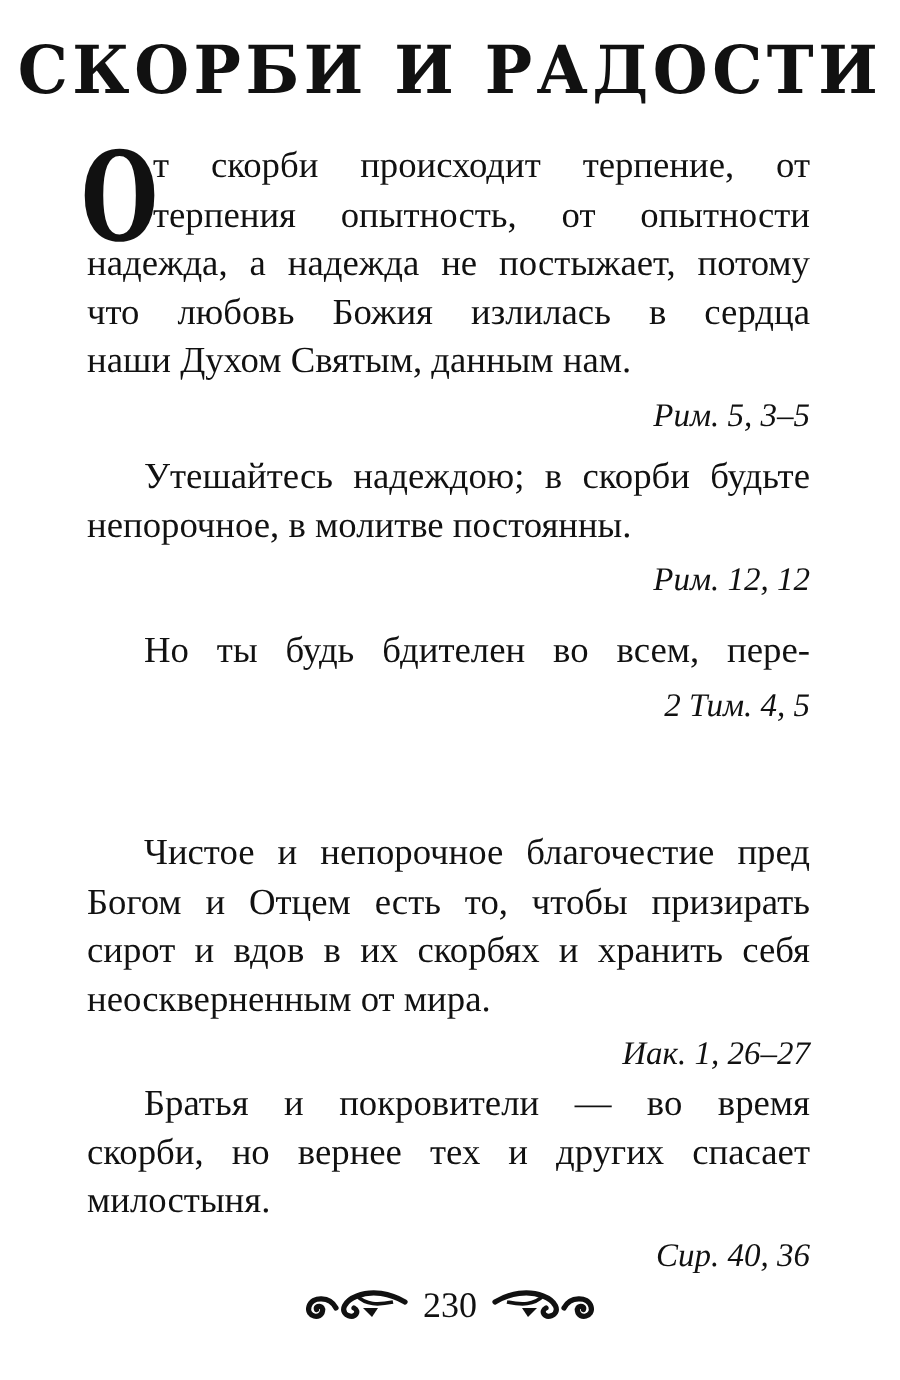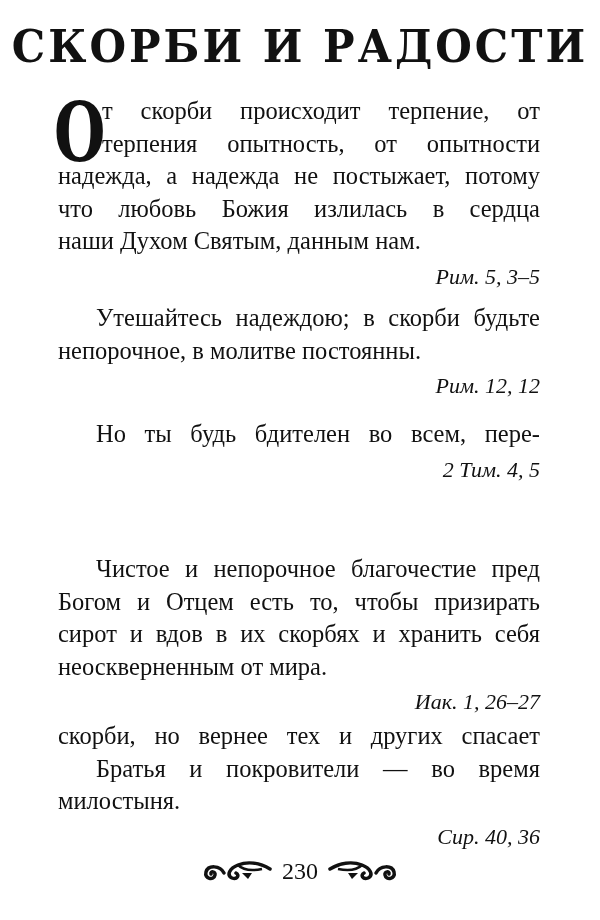--- a/index.html
+++ b/index.html
@@ -5,21 +5,21 @@
     html, body { margin:0; padding:0; background:#ffffff; }
     body { width:600px; height:920px; position:relative; overflow:hidden; color:#111; font-family:"Liberation Serif", serif; }
     .title { position:absolute; left:0; right:0; top:22px; text-align:center; font-family:"DejaVu Serif", serif; font-weight:bold; font-size:42px; letter-spacing:3px; line-height:50px; transform:scaleY(1.05); }
     .block { position:absolute; left:58px; width:482px; font-size:24.5px; line-height:32.5px; }
     .line { display:block; white-space:nowrap; text-align:justify; text-align-last:justify; }
     .line.last { text-align:center; text-align-last:left; }
     .indent { padding-left:38px; }
     .ref { display:block; text-align:right; font-style:italic; font-size:22px; line-height:30px; margin-top:4px; }
     .dropcap { position:absolute; left:-4px; top:2px; font-family:"DejaVu Serif", serif; font-weight:bold; font-size:82px; line-height:70px; transform:scaleX(0.72); transform-origin:left top; }
     .p1 .line.first2 { padding-left:44px; }
-    .footer { position:absolute; left:0; right:0; top:858px; display:flex; justify-content:center; align-items:center; gap:10px; }
+    .footer { position:absolute; left:0; right:0; top:858px; display:flex; justify-content:center; gap:10px; }
     .footer .num { font-size:24px; font-family:"Liberation Serif", serif; }
     .orn svg { display:block; }
   </style>
 </head>
 <body>
 
 <div class="title">СКОРБИ И РАДОСТИ</div>
 
 <div class="block p1" style="top:95px;">
   <span class="dropcap">О</span>
@@ -44,22 +44,22 @@
 
 <div class="block" style="top:553px;">
   <span class="line indent">Чистое и непорочное благочестие пред</span>
   <span class="line">Богом и Отцем есть то, чтобы призирать</span>
   <span class="line">сирот и вдов в их скорбях и хранить себя</span>
   <span class="line last">неоскверненным от мира.</span>
   <span class="ref">Иак. 1, 26–27</span>
 </div>
 
 <div class="block" style="top:720px;">
+  <span class="line indent">Братья и покровители — во время</span>
   <span class="line">скорби, но вернее тех и других спасает</span>
-  <span class="line indent">Братья и покровители — во время</span>
   <span class="line last">милостыня.</span>
   <span class="ref">Сир. 40, 36</span>
 </div>
 
 <div class="footer">
   <span class="orn">
     <svg width="70" height="26" viewBox="0 0 70 26">
       <path d="M68 10 C58 4, 46 2, 36 6 C28 9, 24 16, 30 19 C35 21, 38 16, 34 14" fill="none" stroke="#111" stroke-width="3.5" stroke-linecap="round"></path>
       <path d="M36 6 C42 12, 50 12, 60 10" fill="none" stroke="#111" stroke-width="2.5"></path>
       <path d="M22 14 C18 6, 6 6, 4 13 C2 20, 12 22, 13 16 C14 12, 8 12, 9 15" fill="none" stroke="#111" stroke-width="3.5" stroke-linecap="round"></path>

